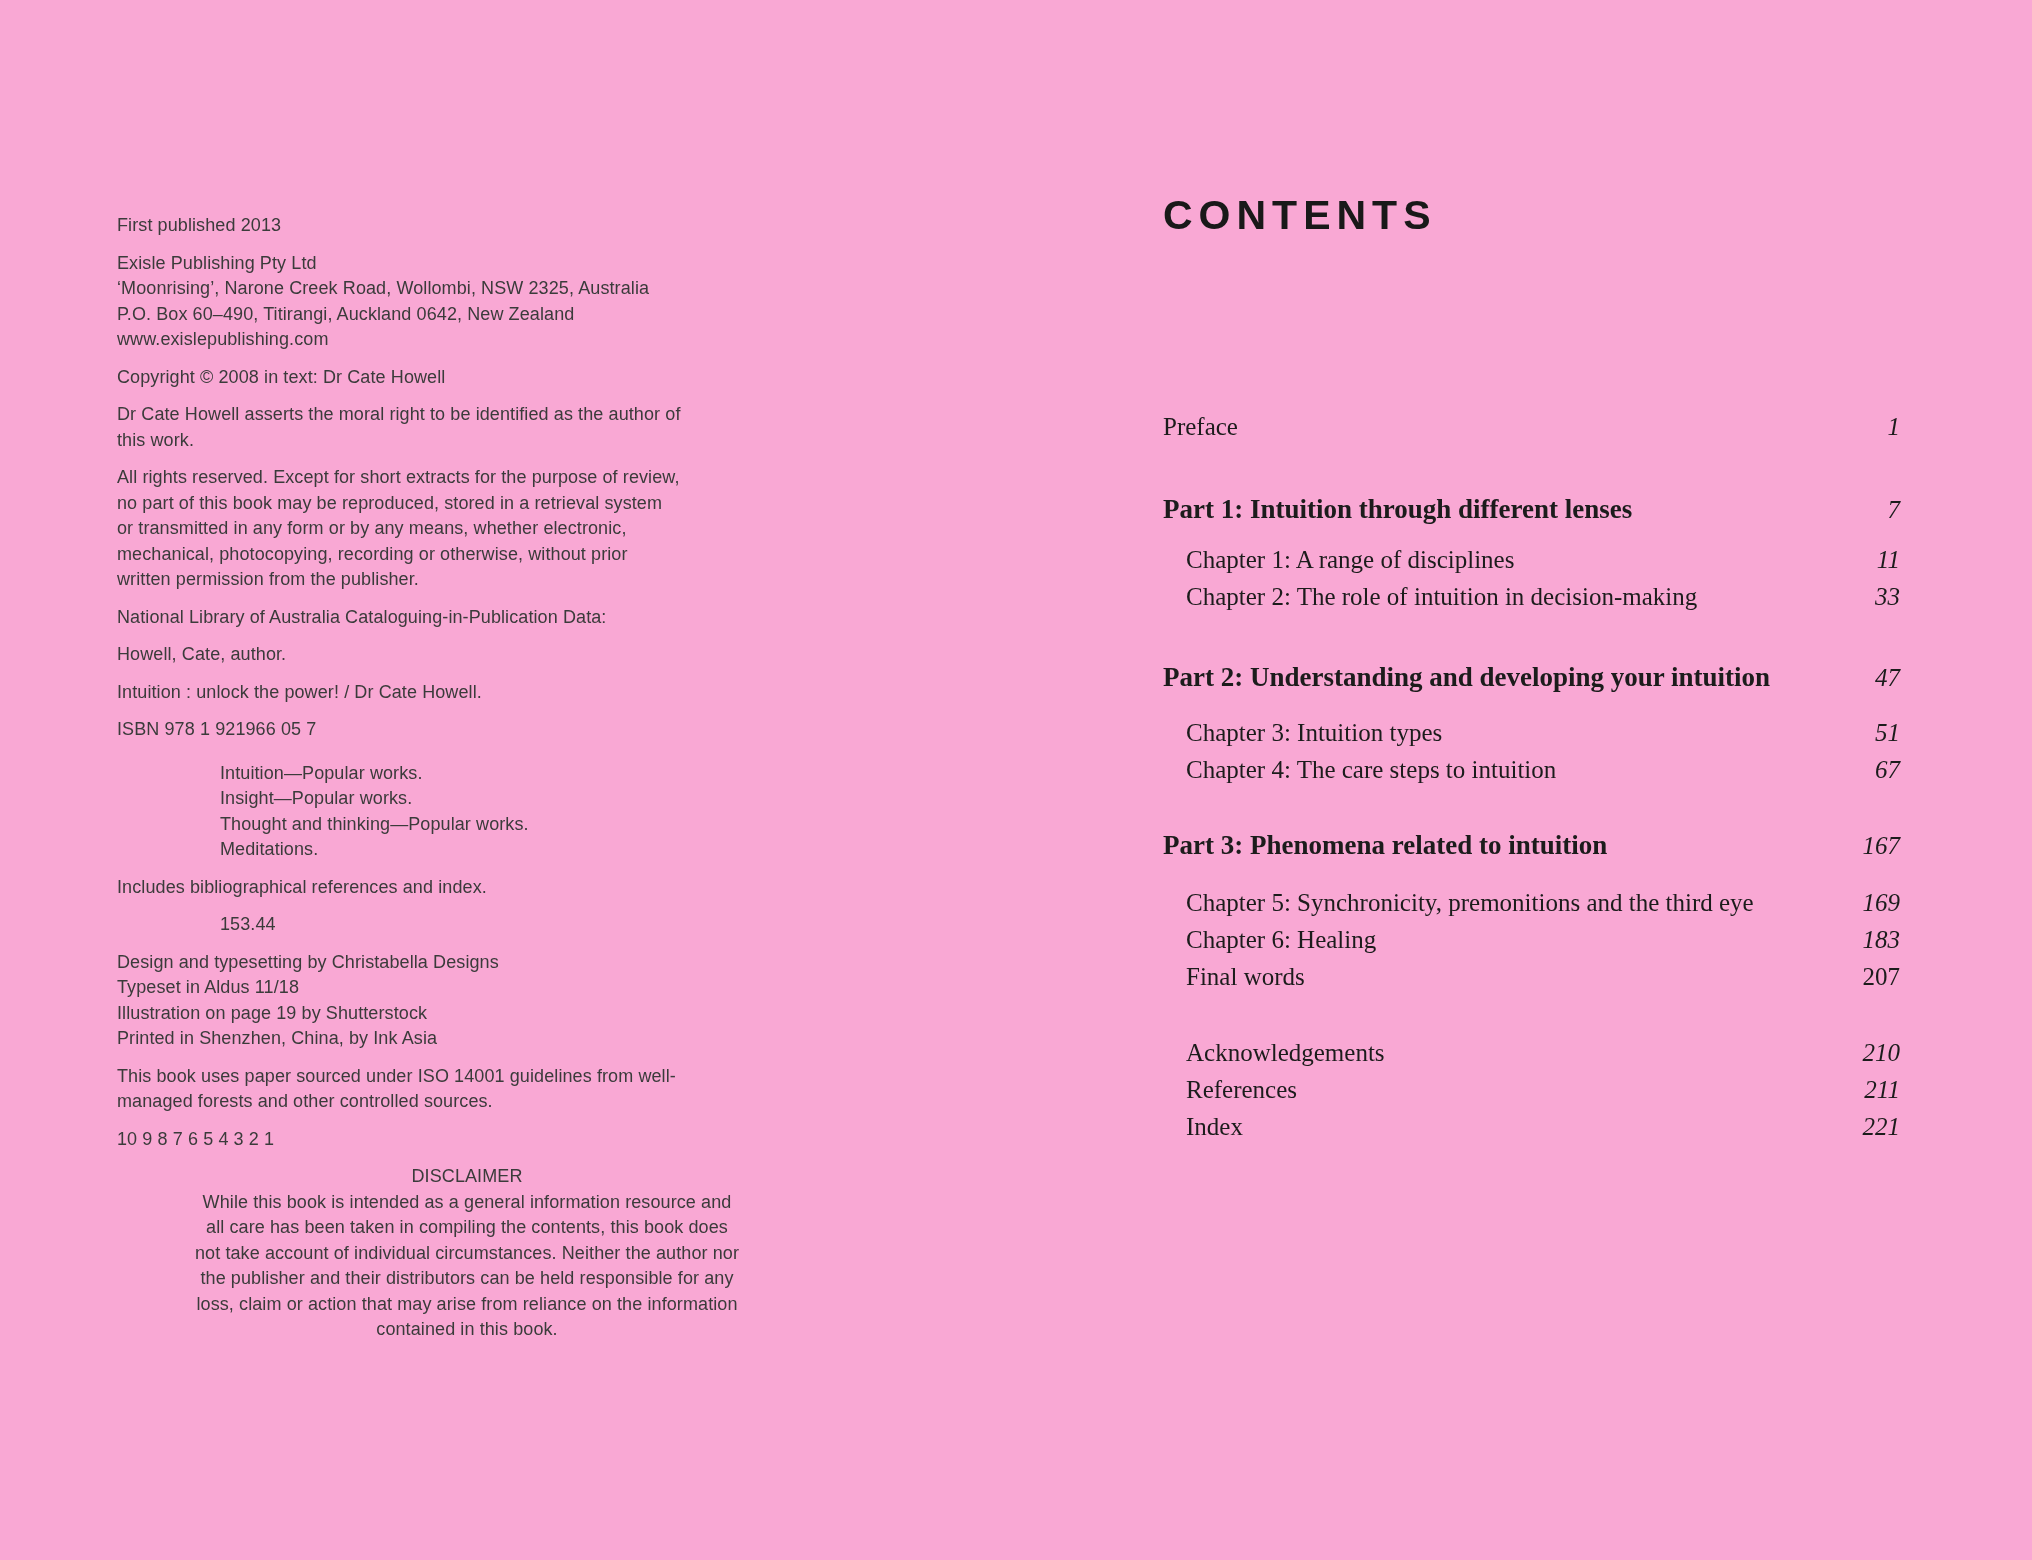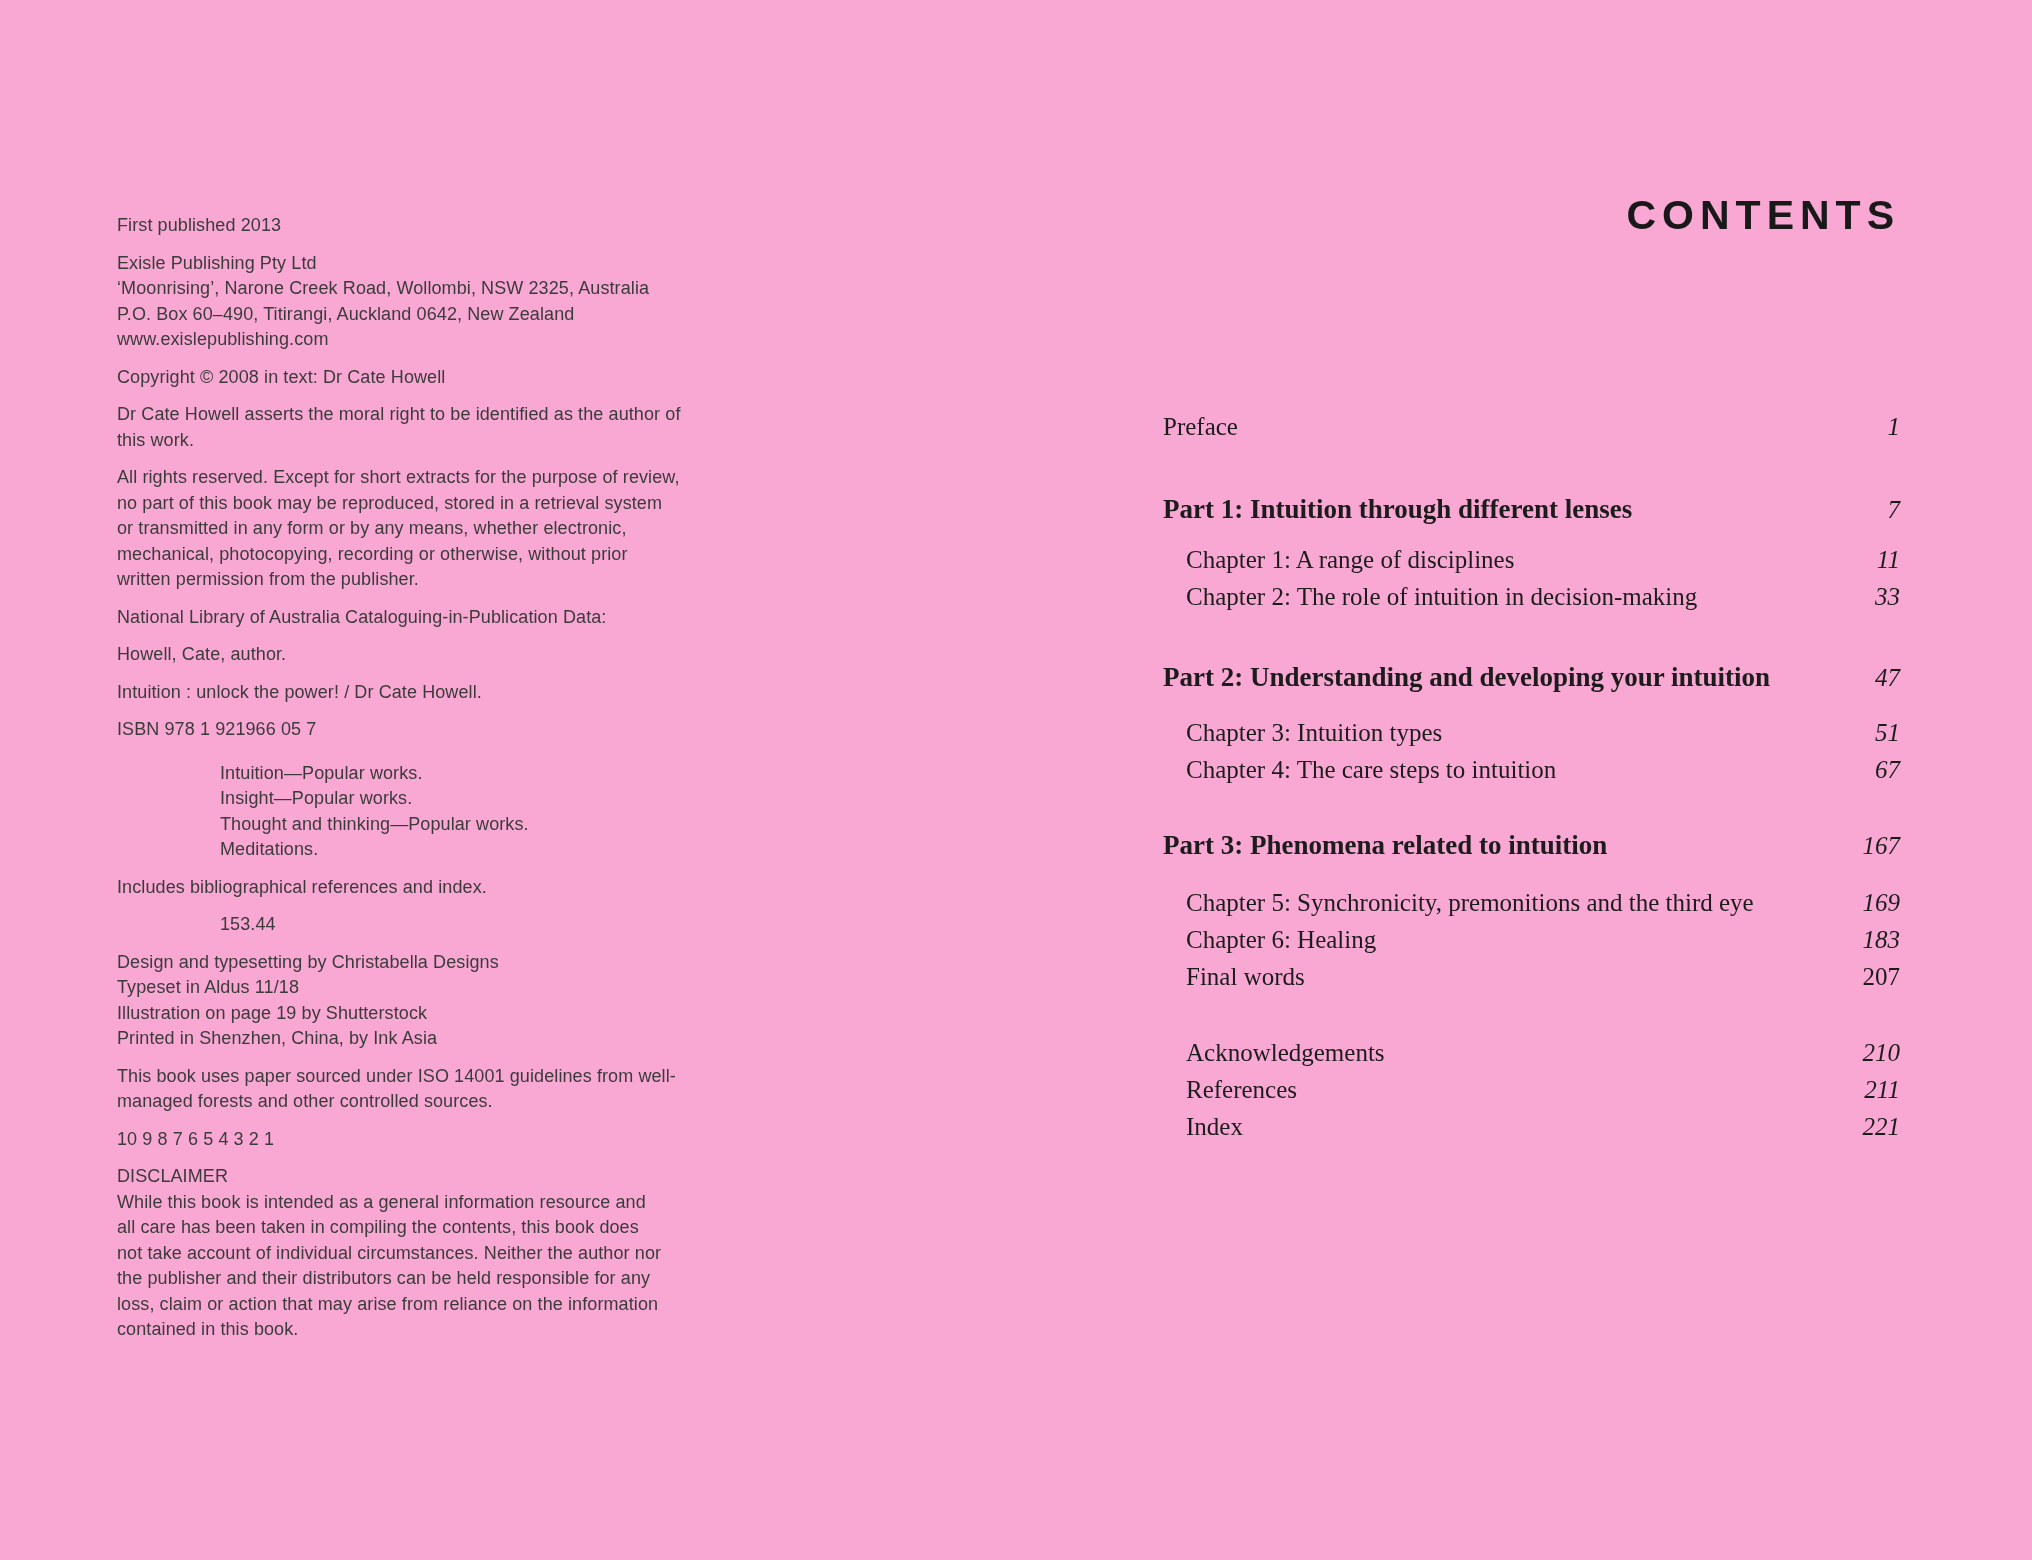--- a/index.html
+++ b/index.html
@@ -31,28 +31,29 @@
     margin-bottom: 12px;
   }
   .imprint .para.indent {
     padding-left: 103px;
   }
   .imprint .para.gap-top {
     margin-top: 18px;
   }
   .imprint .para.disclaimer {
     margin-top: 6px;
+    text-align: center;
   }
 
   
   .contents-title {
     position: absolute;
     left: 1163px; top: 192px;
     width: 737px;
-    text-align: right;
+    text-align: left;
     font-family: "Liberation Sans", "DejaVu Sans", sans-serif;
     font-weight: 700;
     font-size: 41px;
     letter-spacing: 6px;
     color: #191919;
   }
   .toc-row {
     position: absolute;
     left: 1163px;
     width: 737px;

